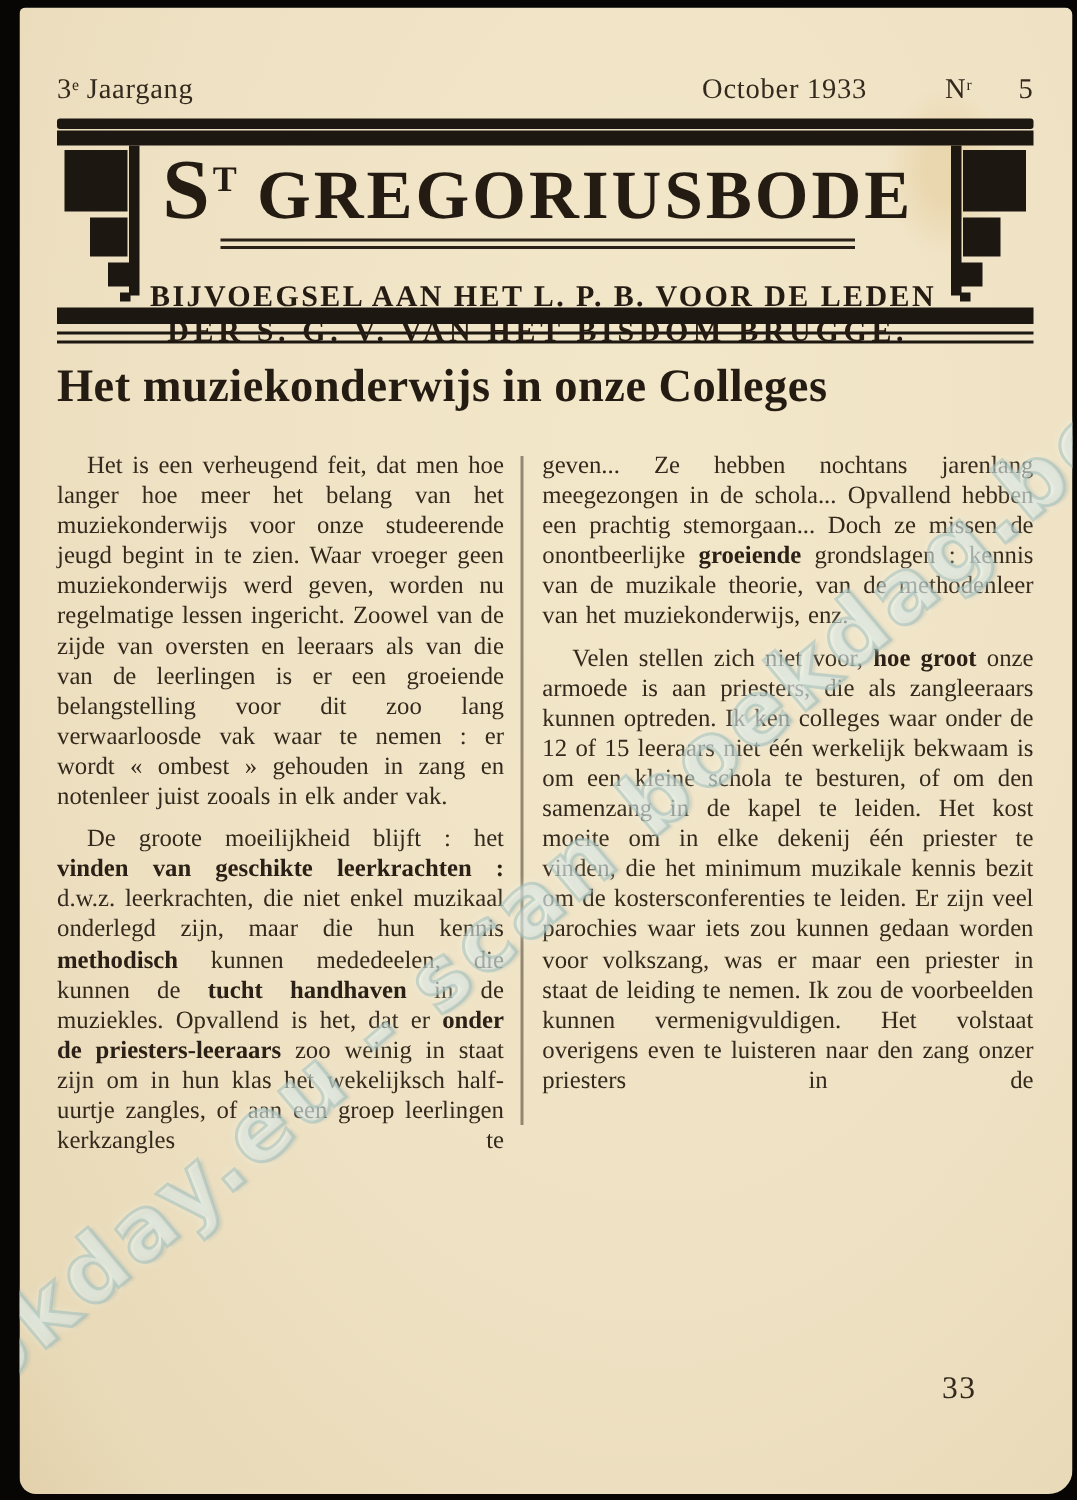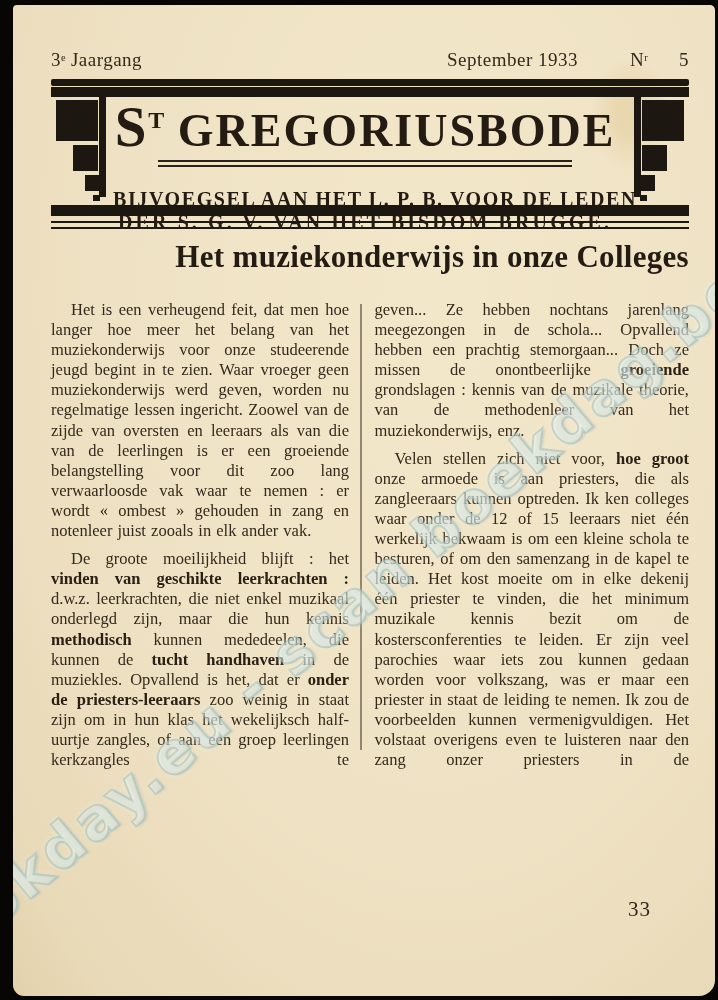--- a/index.html
+++ b/index.html
@@ -16,21 +16,21 @@
   }
   .page{
     position:absolute;left:13px;top:5px;right:3px;bottom:4px;
     background:
       radial-gradient(ellipse at 88% 11%, rgba(198,148,52,0.16) 0 14px, rgba(198,148,52,0) 40px),
       radial-gradient(ellipse at 60% 30%, #f3e7ca 0%, #efe2c4 55%, #e8d9b7 90%, #e2d1ab 100%);
     border-radius:4px 5px 16px 11px;
     overflow:hidden;
     color:var(--ink);
   }
-  .content{padding:0 26px 0 38px;position:relative;}
+  .content{padding:0 26px 0 25px;position:relative;}
 
   
   .issue-line{
     display:flex;justify-content:space-between;align-items:baseline;
     margin-top:44px;font-size:19px;letter-spacing:0.5px;
   }
   .issue-line .right span{margin-left:26px;}
   sup.small{font-size:0.55em;vertical-align:0.5em;letter-spacing:0;}
 
   .thick-rule{height:7px;background:var(--bar);margin-top:8px;border-radius:2px;}
@@ -69,37 +69,37 @@
     padding-left:36px;text-indent:-36px;letter-spacing:0.2px;
   }
   .inhoud .label{letter-spacing:1px;}
   .double-rule{
     margin-top:5px;height:4px;
     border-top:2.5px solid var(--bar);border-bottom:2.5px solid var(--bar);
   }
 
   
   .article-title{
-    text-align:right;font-weight:700;font-size:31px;margin-top:10px;
+    text-align:left;font-weight:700;font-size:31px;margin-top:10px;
     letter-spacing:0.3px;color:#241b12;
   }
   .columns{display:flex;margin-top:25px;align-items:stretch;}
   .col{width:298px;}
   .col.right-col{flex:1;}
   .col-divider{width:1.5px;background:rgba(70,58,44,0.55);margin:4px 13px 20px 11px;}
   .para{
     margin:0;font-size:16.5px;line-height:20.1px;text-align:justify;
     hyphens:auto;-webkit-hyphens:auto;word-spacing:1px;color:var(--ink);
   }
   .para + .para{margin-top:8px;}
   .para.indent{text-indent:20px;}
   .para.cont{text-align-last:justify;}
   .para .bold{font-weight:700;color:#2a2015;}
 
-  .pagenum{position:absolute;right:64px;bottom:74px;font-size:21px;letter-spacing:1px;margin-left:18px;}
+  .pagenum{position:absolute;right:64px;bottom:58px;font-size:21px;letter-spacing:1px;margin-left:18px;}
 
   
   .watermark{
     position:absolute;left:-240px;top:1050px;
     transform:rotate(-40deg);transform-origin:left center;
     font-family:"DejaVu Sans", sans-serif;font-weight:700;
     font-size:58px;letter-spacing:3px;white-space:nowrap;
     color:rgba(235,250,248,0.30);
     -webkit-text-stroke:2px rgba(160,190,186,0.55);
     text-shadow:0 0 7px rgba(240,255,253,0.45), 2px 2px 2px rgba(110,130,128,0.25);
@@ -107,21 +107,21 @@
   }
 </style>
 </head>
 <body>
 
 <div class="page">
   <div class="content">
 
     <div class="issue-line">
       <div class="left"><span>3</span><sup class="small">e</sup><span> Jaargang</span></div>
-      <div class="right"><span>September 1933</span><span><span>N</span><sup class="small">r</sup><span> 5</span></span></div>
+      <div class="right"><span>October 1933</span><span><span>N</span><sup class="small">r</sup><span> 5</span></span></div>
     </div>
 
     <div class="thick-rule"></div>
 
     <div class="masthead">
       <div class="mast-bar-top"></div>
       <div class="cluster left">
         <div class="sq s1"></div>
         <div class="sq strip"></div>
         <div class="sq s2"></div>

